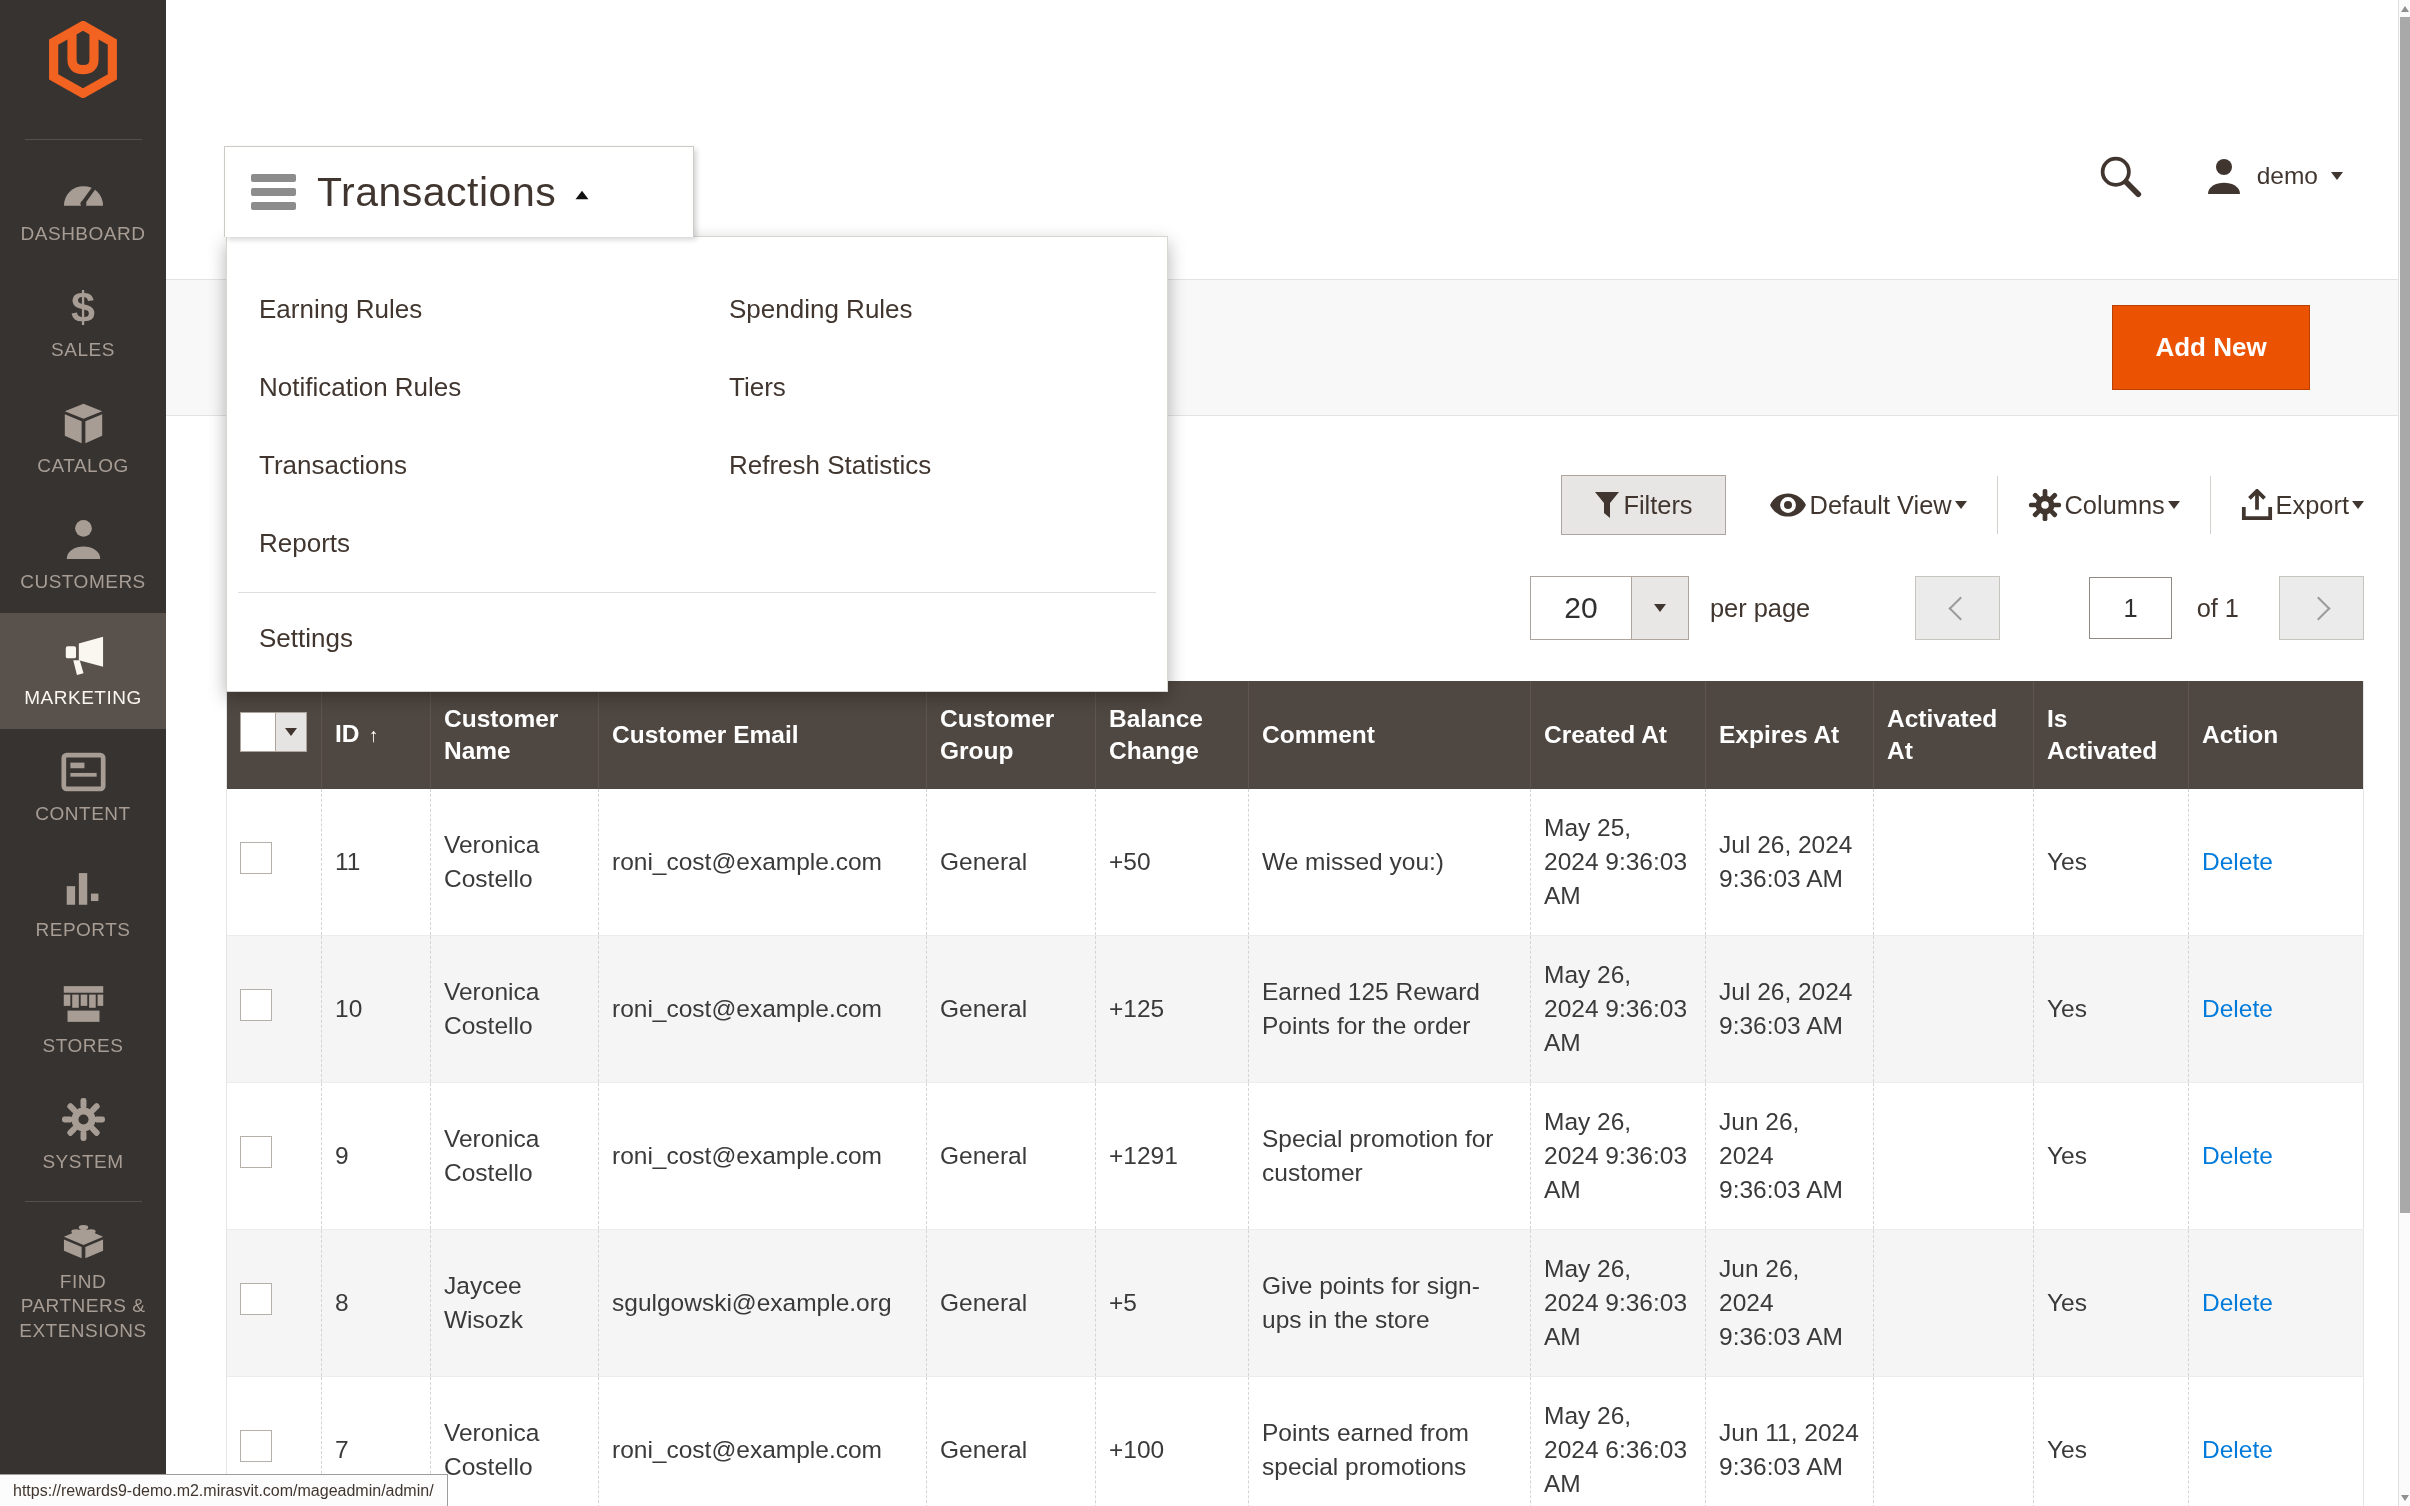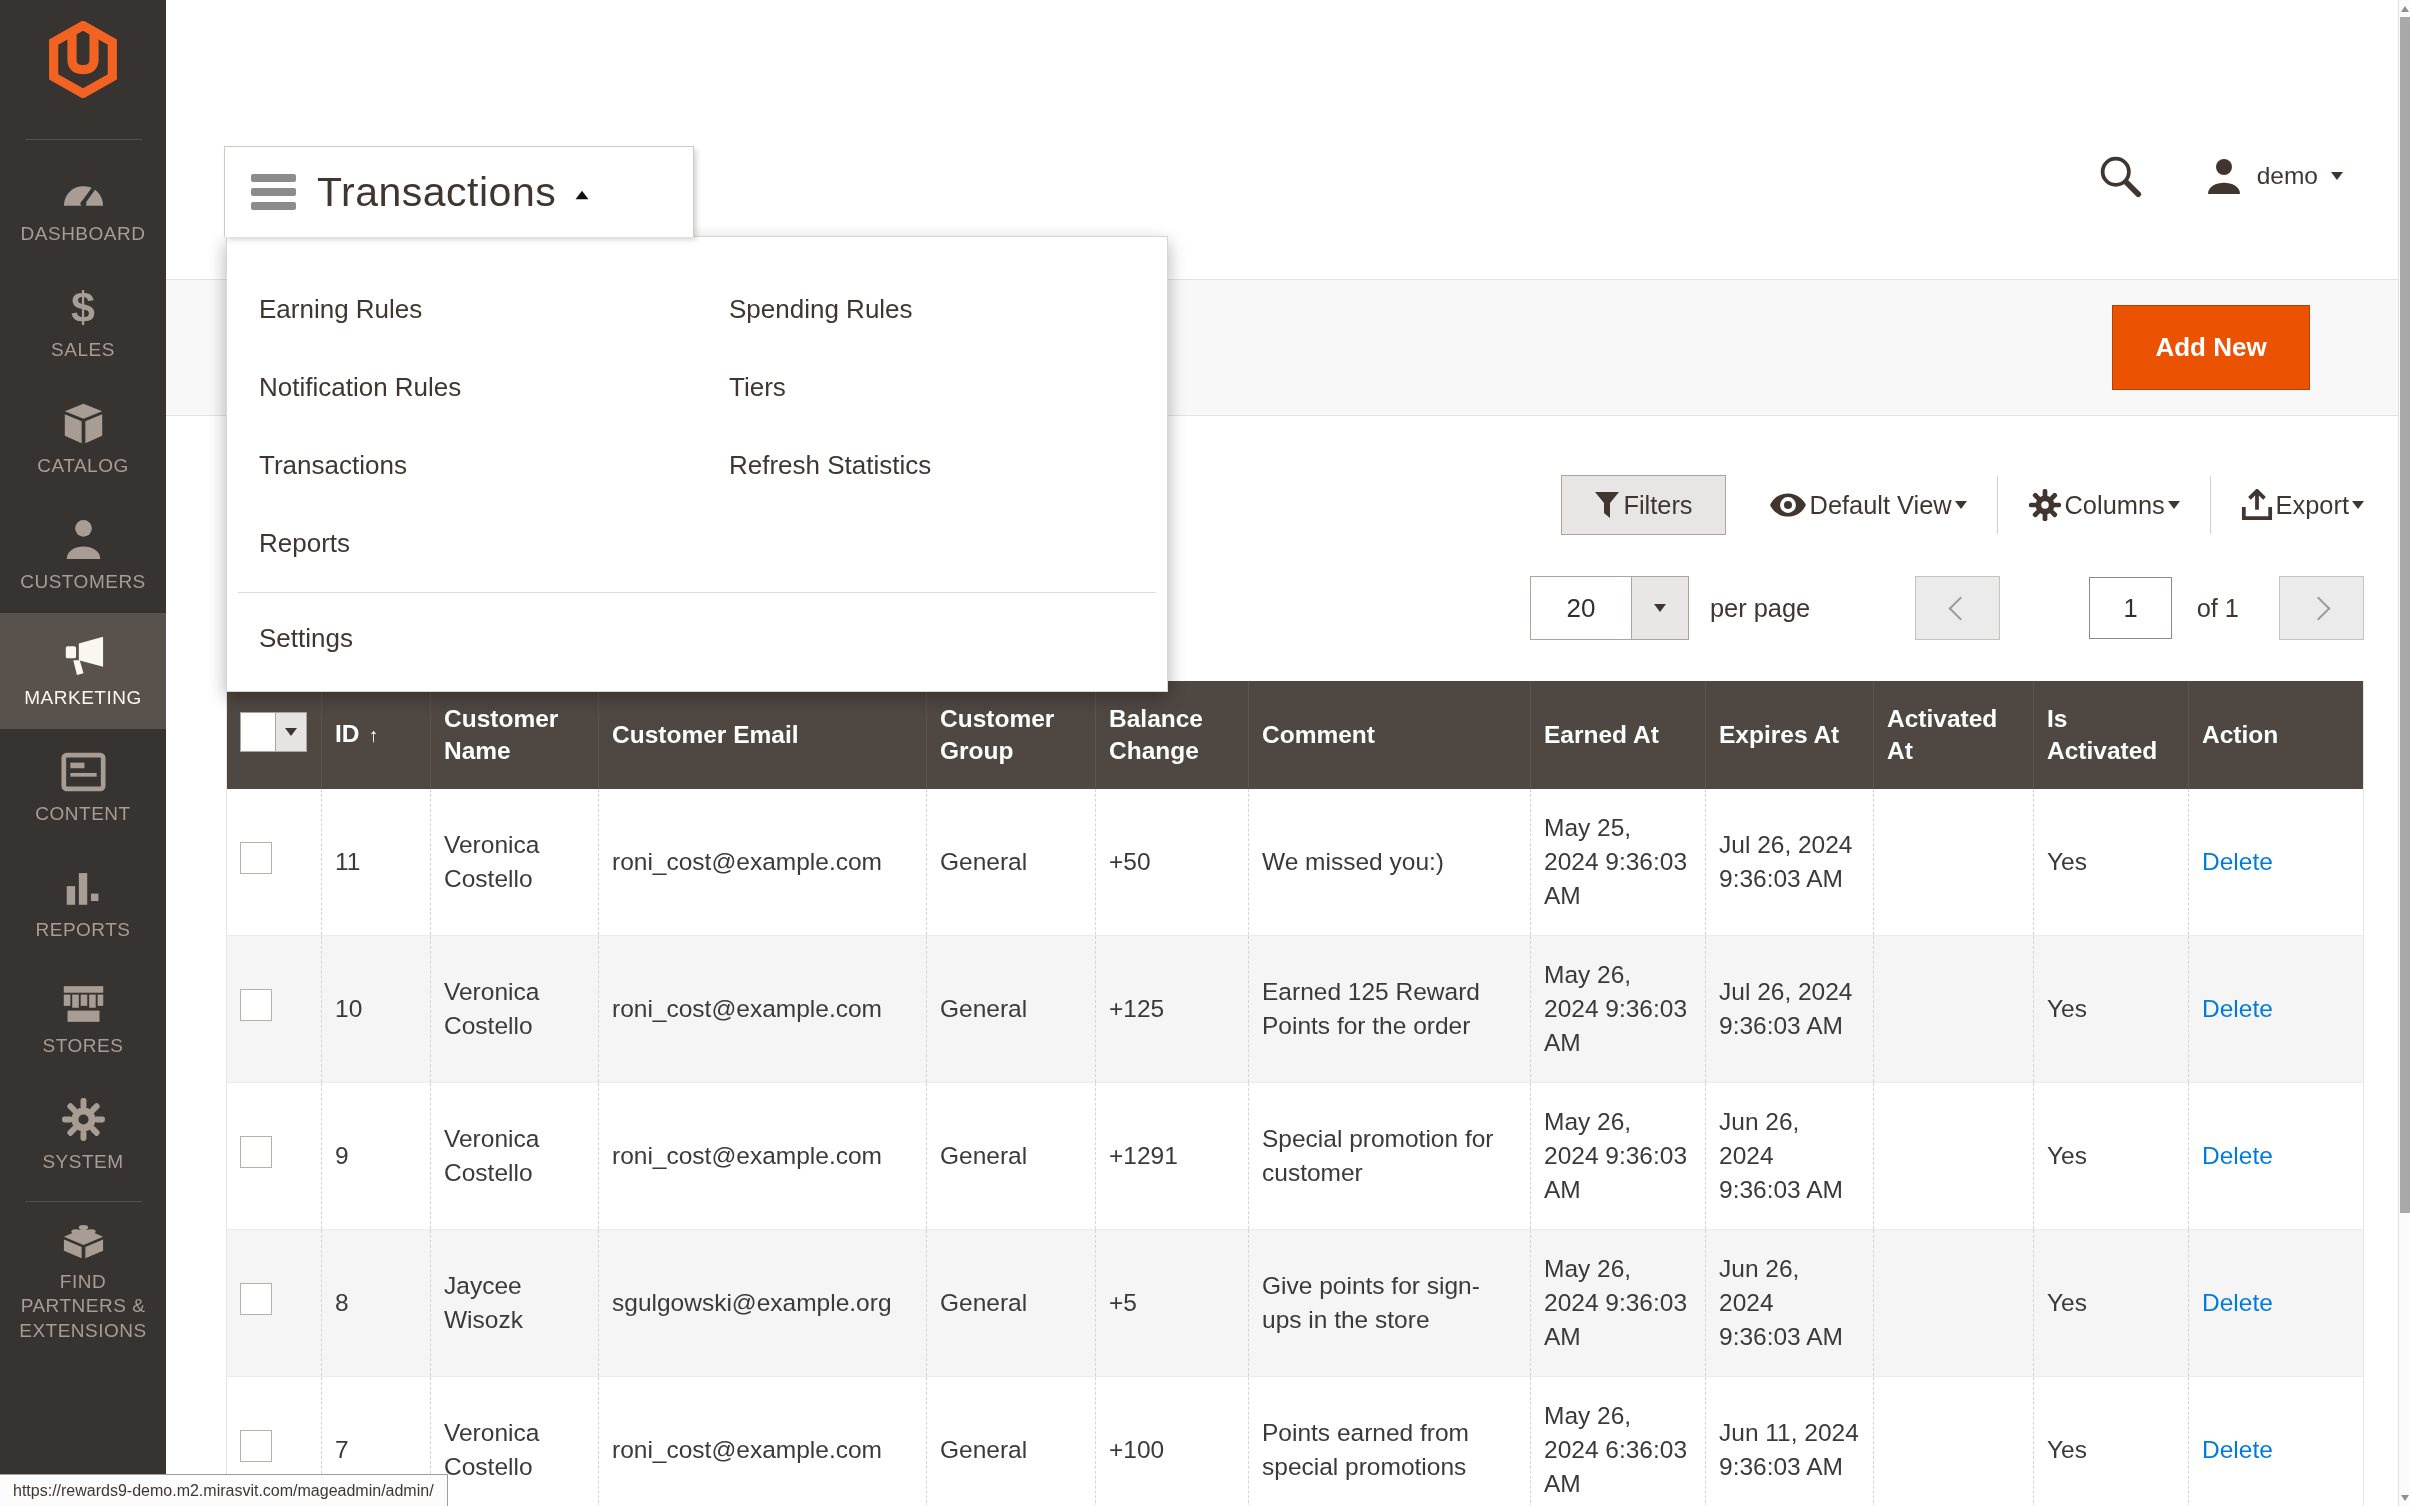--- a/index.html
+++ b/index.html
@@ -37,21 +37,21 @@
   
   .grid-toolbar{position:absolute;top:474px;right:47px;height:62px;display:flex;align-items:center;z-index:1;color:#41362f;}
   .tbtn{display:flex;align-items:center;gap:3px;cursor:pointer;font-size:25.4px;color:#41362f;}
   .filters-btn{background:#e8e6e4;border:0.9px solid #ada59d;height:58px;padding:0 32px;margin-right:43px;}
   .tsep{width:0.9px;height:58px;background:#d4d0cc;margin:0 30px;}
   .ticon{display:flex;align-items:center;}
 
   
   .grid-pager{position:absolute;top:575px;right:47px;height:66px;display:flex;align-items:center;z-index:1;color:#41362f;font-size:25.4px;}
   .ppsel{display:flex;height:62px;border:0.9px solid #ada59d;background:#fff;cursor:pointer;}
-  .ppval{width:100px;display:flex;align-items:center;justify-content:center;font-size:26px;color:#303030;}
+  .ppval{width:100px;display:flex;align-items:center;justify-content:center;font-size:30px;color:#303030;}
   .ppdrop{width:56px;background:#e9e7e5;border-left:0.9px solid #ada59d;display:flex;align-items:center;justify-content:center;}
   .pp-label{margin-left:21px;}
   .pgbtn{width:83px;height:62px;background:#ebebeb;border:0.9px solid #c7c3bf;display:flex;align-items:center;justify-content:center;cursor:pointer;}
   .pgbtn.prev{margin-left:105px;}
   .pgbtn.next{margin-left:40px;}
   .chev{width:15px;height:15px;border-left:2.8px solid #9b9b9b;border-bottom:2.8px solid #9b9b9b;}
   .chev.l{transform:rotate(45deg);margin-left:5.6px;}
   .chev.r{transform:rotate(-135deg);margin-right:5.6px;}
   .pginput{width:77px;height:58px;margin-left:89px;border:0.9px solid #8f8a85;background:#fff;text-align:center;font-size:25.4px;font-family:inherit;color:#303030;}
   .of-label{margin-left:24.5px;}
@@ -341,21 +341,21 @@
               <span class="seldrop">
                 <span class="car car-down sm"></span>
               </span>
             </span></th>
           <th><span>ID</span><span class="sort-arrow">↑</span></th>
           <th><span>Customer Name</span></th>
           <th><span>Customer Email</span></th>
           <th><span>Customer Group</span></th>
           <th><span>Balance Change</span></th>
           <th><span>Comment</span></th>
-          <th><span>Earned At</span></th>
+          <th><span>Created At</span></th>
           <th><span>Expires At</span></th>
           <th><span>Activated At</span></th>
           <th><span>Is Activated</span></th>
           <th><span>Action</span></th>
         </tr>
       </thead>
     <tbody>
         <tr>
           <td><span class="rowcheck"></span></td>
           <td><span>11</span></td>

